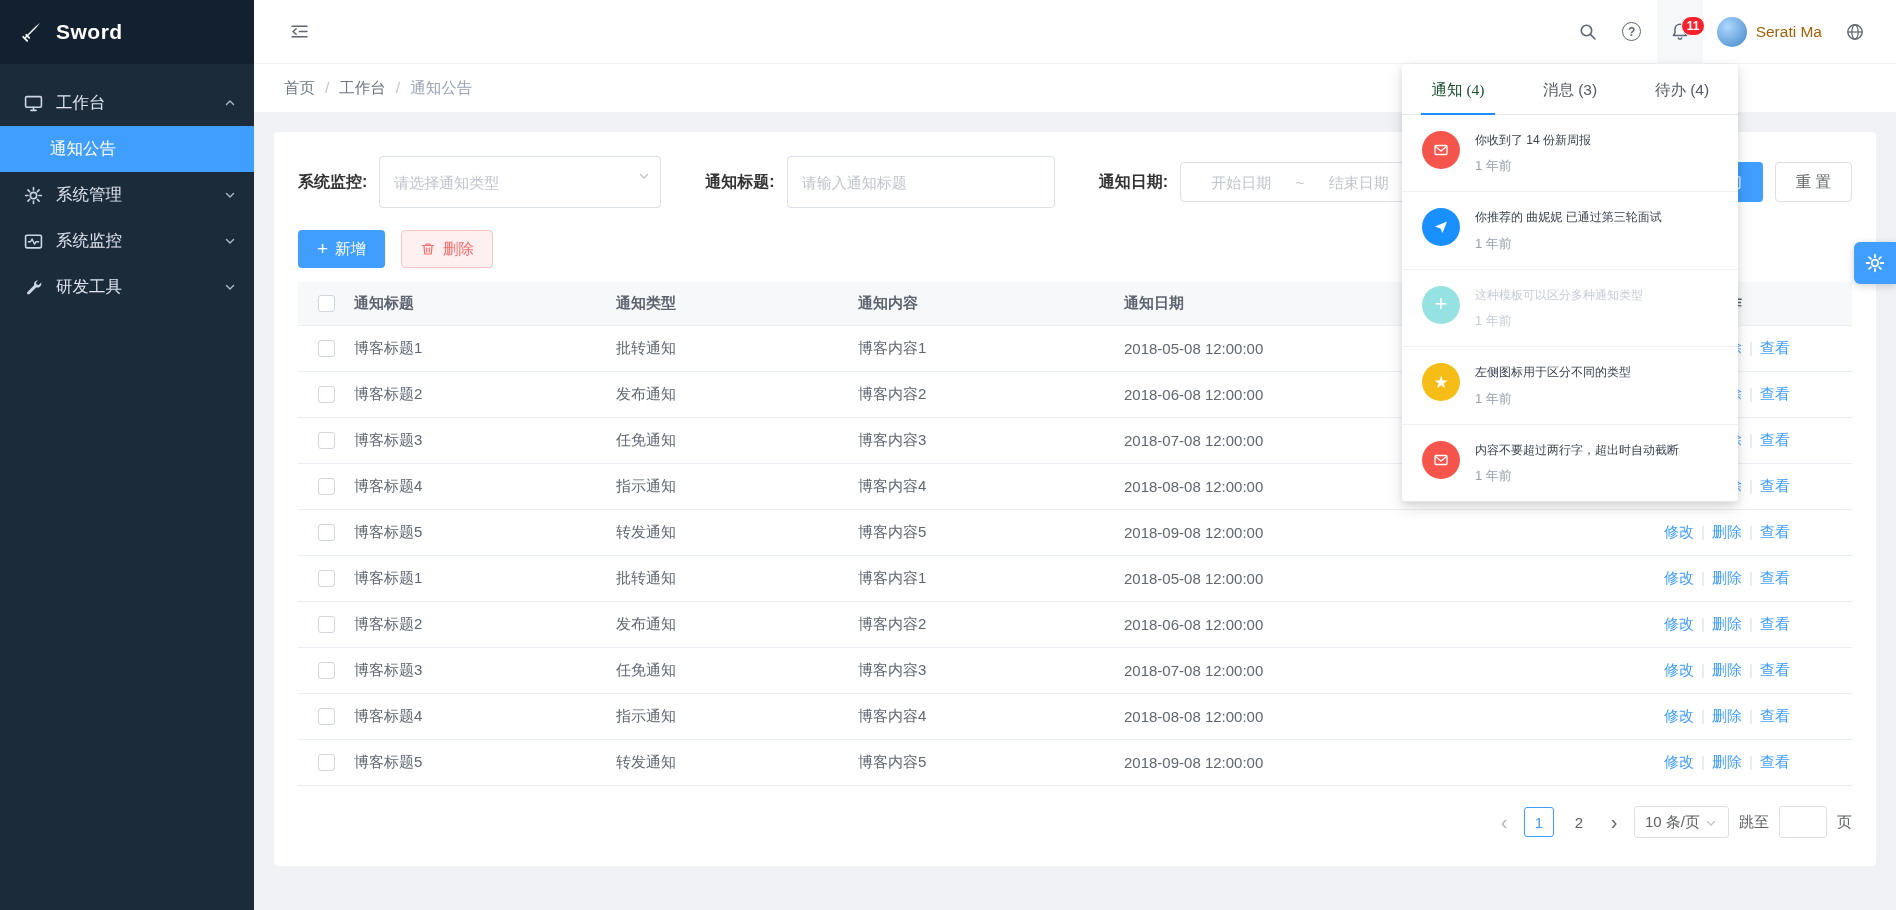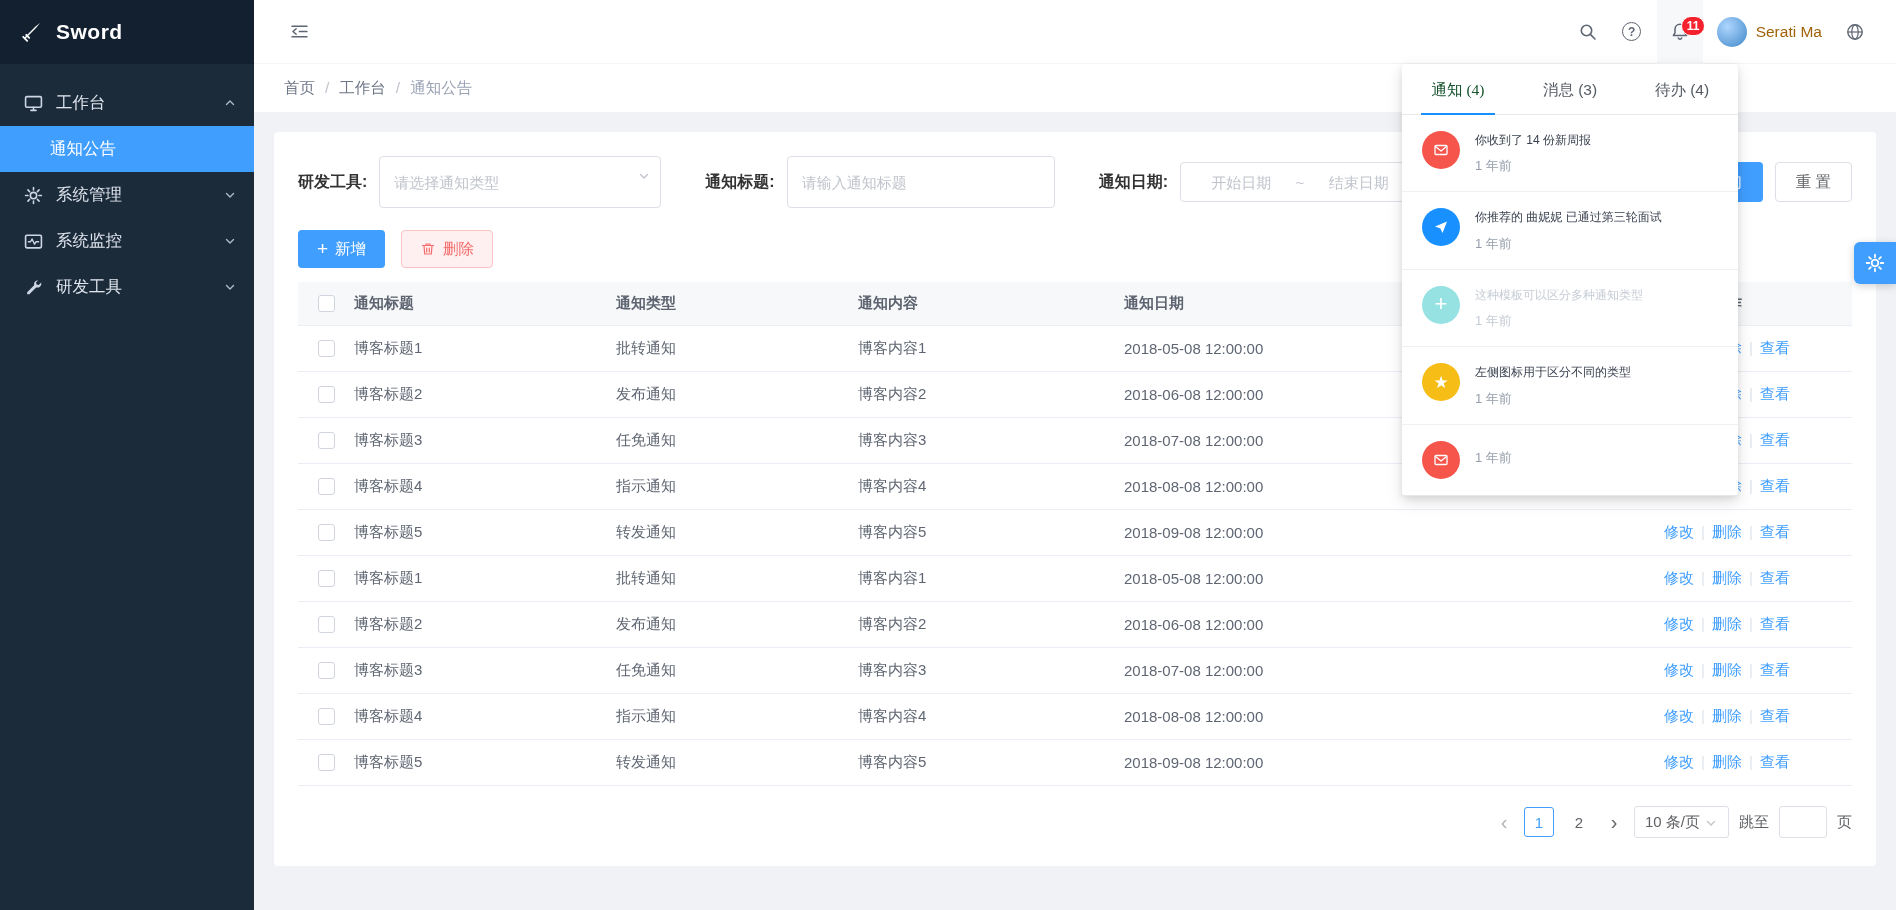--- a/index.html
+++ b/index.html
@@ -219,21 +219,21 @@
       <span class="crumb-sep">/</span>
       <span class="crumb">工作台</span>
       <span class="crumb-sep">/</span>
       <span class="crumb current">通知公告</span>
     </div>
 
     <div class="content">
       <div class="card">
 
         <div class="filter-row">
-          <span class="f-label">研发工具:</span>
+          <span class="f-label">系统监控:</span>
           <span class="f-select">
             <input type="text" readonly="" placeholder="请选择通知类型" style="">
             <span class="sel-chev">
               <svg width="12" height="12" viewBox="0 0 12 12">
                   <path d="M2.5 4.5L6 8l3.5-3.5" fill="none" stroke="currentColor" stroke-width="1.4" stroke-linecap="round" stroke-linejoin="round"></path>
                 </svg>
             </span>
           </span>
           <span class="f-label group-gap">通知标题:</span>
           <span class="f-input">
@@ -450,20 +450,21 @@
       </span>
     </div>
     <div class="n-item" style="border-bottom:1px solid #e8e8e8;">
       <span class="n-ico n-red">
         <svg width="16" height="16" viewBox="0 0 16 16">
             <rect x="2" y="3.5" width="12" height="9" rx="1" fill="none" stroke="#fff" stroke-width="1.3"></rect>
             <path d="M2.5 4.5L8 9l5.5-4.5" fill="none" stroke="#fff" stroke-width="1.3" stroke-linecap="round" stroke-linejoin="round"></path>
           </svg>
       </span>
       <span>
+        <div class="n-title">内容不要超过两行字，超出时自动截断</div>
         <div class="n-time">1 年前</div>
       </span>
     </div>
   </div>
 
   <div class="fab">
     <span style="display:flex;">
       <svg width="20" height="20" viewBox="0 0 18 18">
           <circle cx="9" cy="9" r="3" fill="none" stroke="currentColor" stroke-width="1.6"></circle>
           <path d="M9 1.5v2.3M9 14.2v2.3M1.5 9h2.3M14.2 9h2.3M3.7 3.7l1.6 1.6M12.7 12.7l1.6 1.6M14.3 3.7l-1.6 1.6M5.3 12.7l-1.6 1.6" stroke="currentColor" stroke-width="1.6" stroke-linecap="round"></path>

